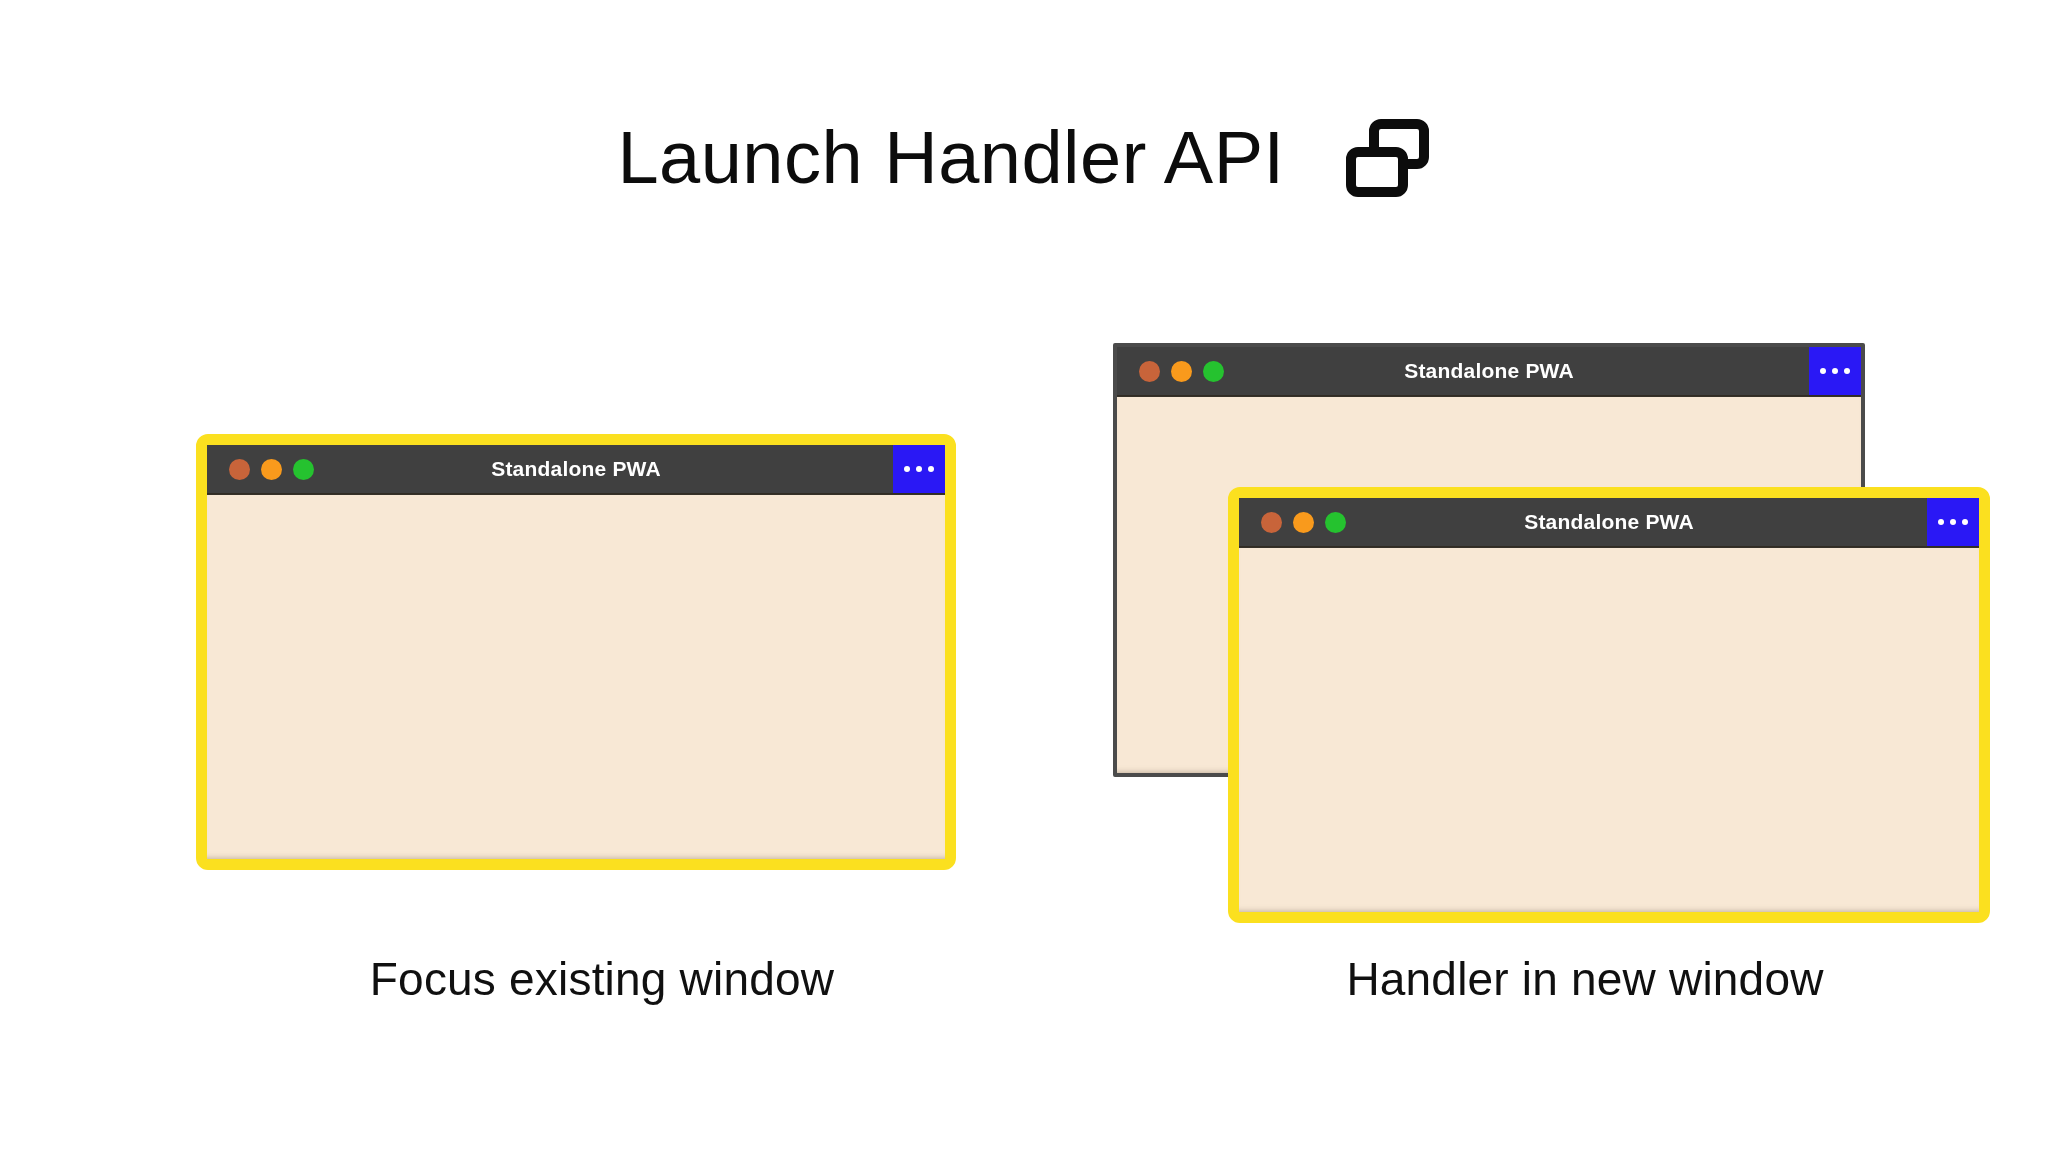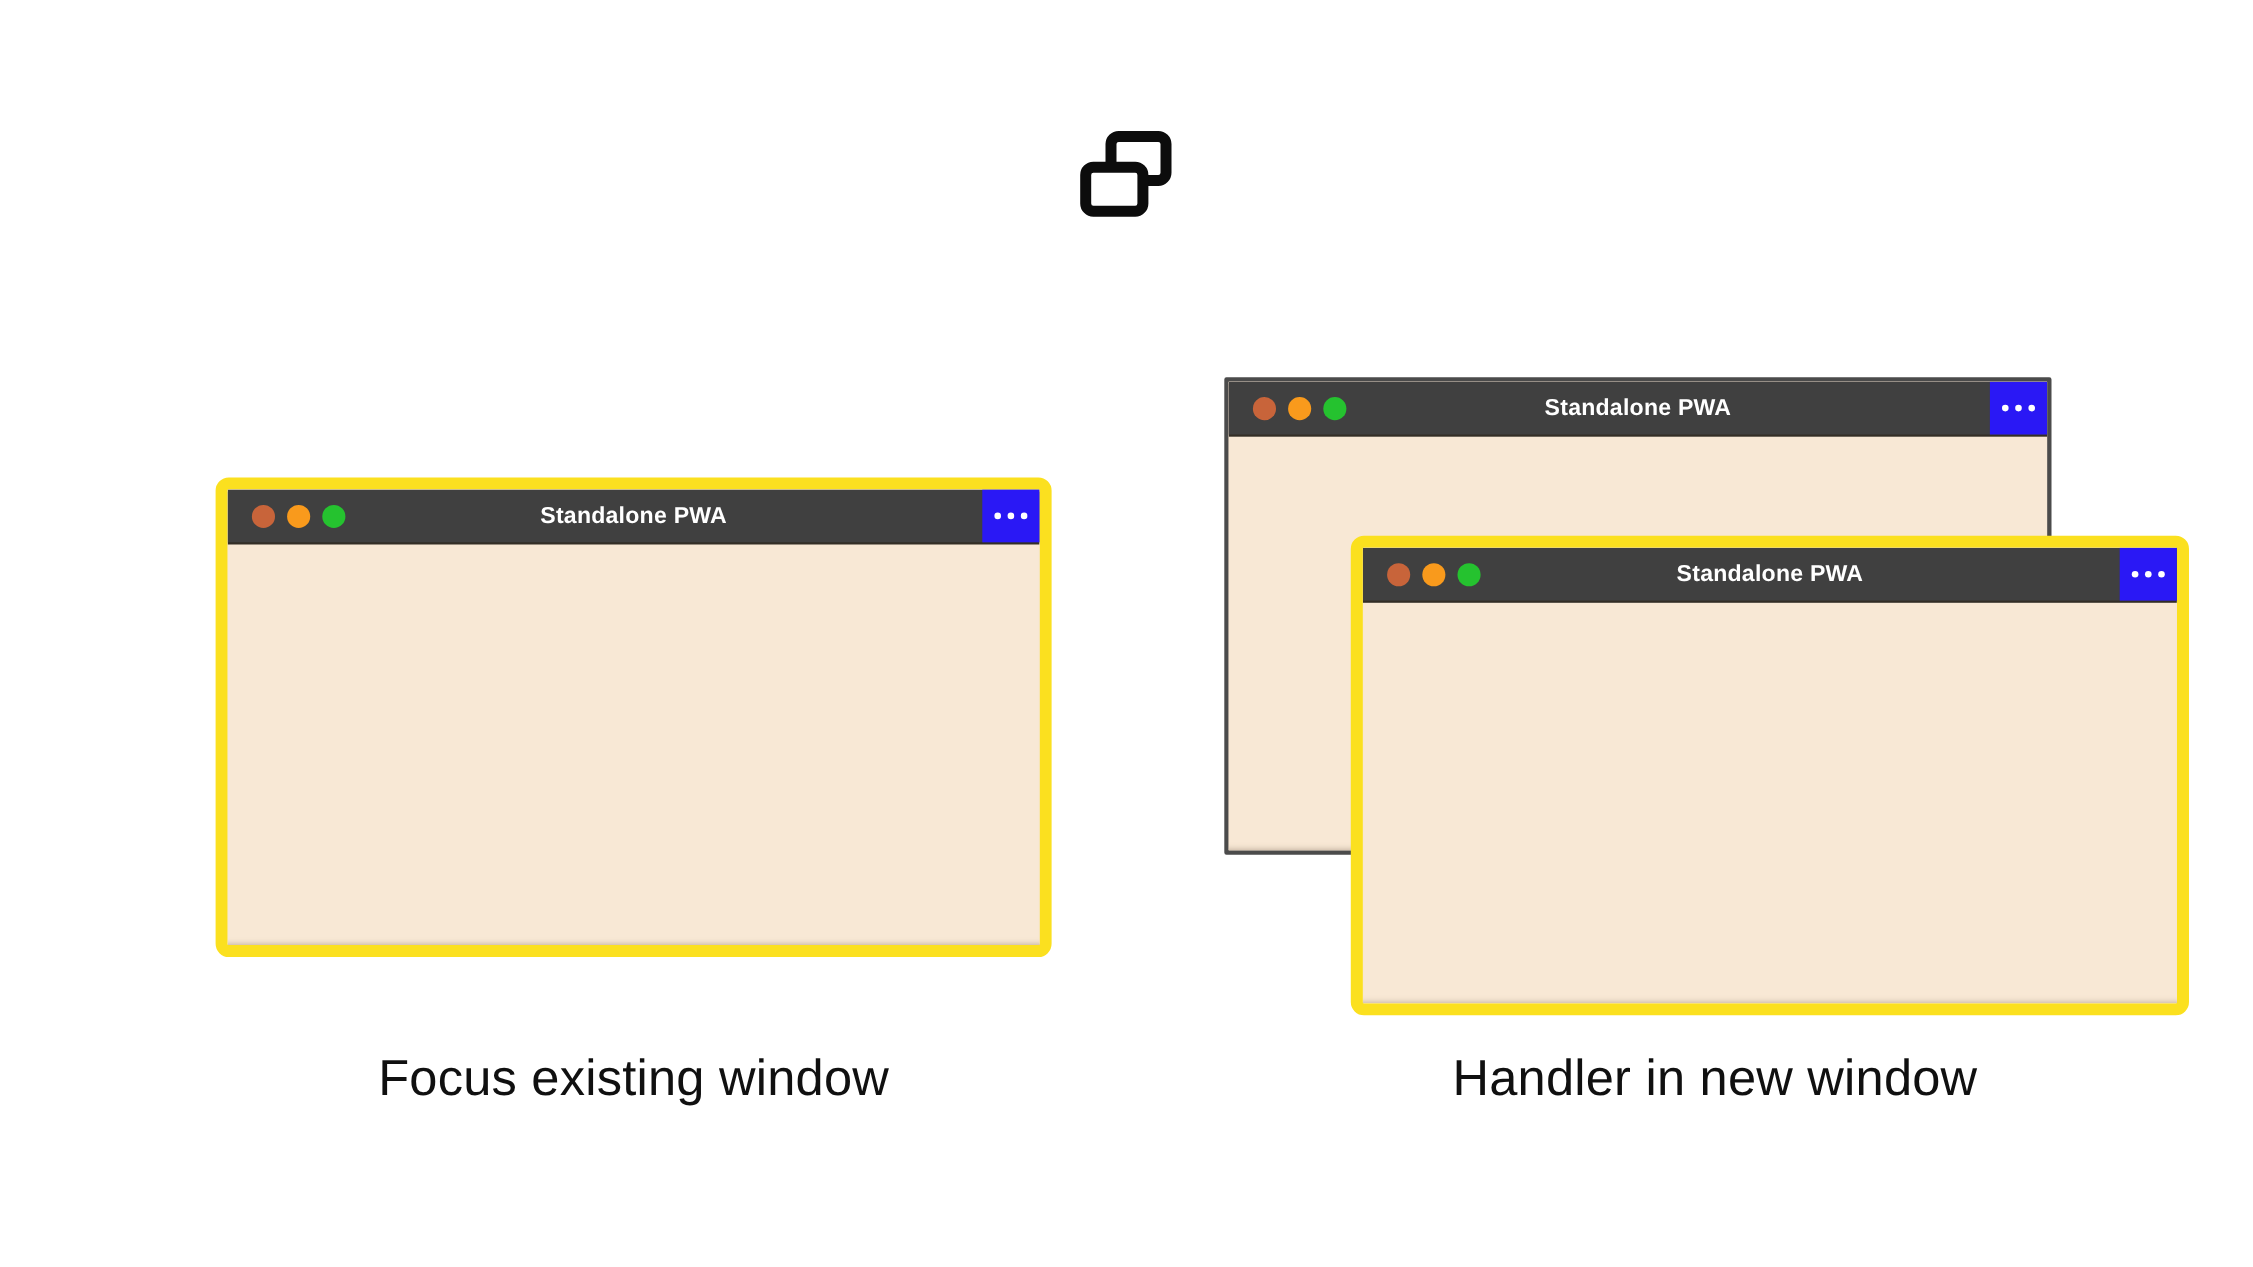--- a/index.html
+++ b/index.html
@@ -164,38 +164,40 @@
   #window-front .menu-dot { width: 6px; height: 6px; }
 
   
   .caption {
     position: absolute;
     font-size: 46px;
     font-weight: 400;
     color: #101010;
     white-space: nowrap;
     letter-spacing: 0.2px;
+    margin-left: 26px;
   }
   #caption-left {
     left: 0;
     top: 952px;
     width: 1152px;
     text-align: center;
   }
   #caption-right {
     left: 1070px;
     top: 952px;
     width: 978px;
     text-align: center;
   }
 </style>
 </head>
 <body>
 
 <div class="header">
+  <div class="page-title">Launch Handler API</div>
   <span class="title-icon">
     <svg viewBox="0 0 86 80" width="86" height="80" aria-hidden="true">
       <rect x="29" y="6" width="50" height="40" rx="7" ry="7" fill="none" stroke="#0c0c0c" stroke-width="10"></rect>
       <rect x="6" y="34" width="52" height="40" rx="7" ry="7" fill="#ffffff" stroke="#0c0c0c" stroke-width="10"></rect>
     </svg>
   </span>
 </div>
 
 <div class="window highlight" id="window-focus">
   <div class="win-inner">

